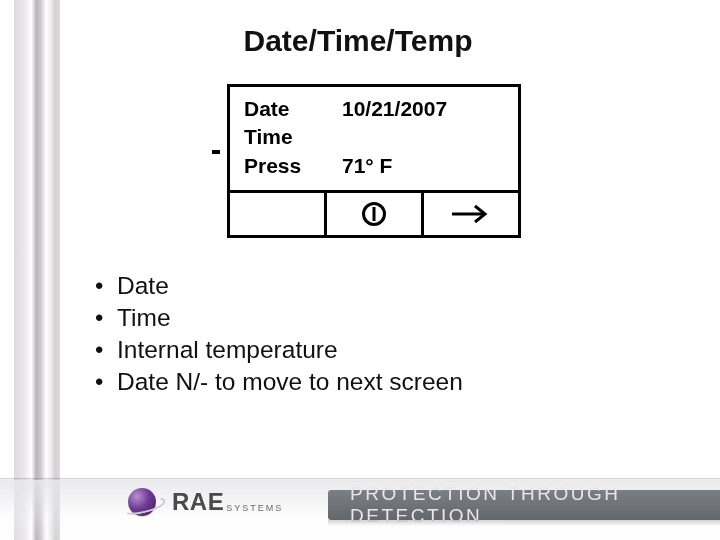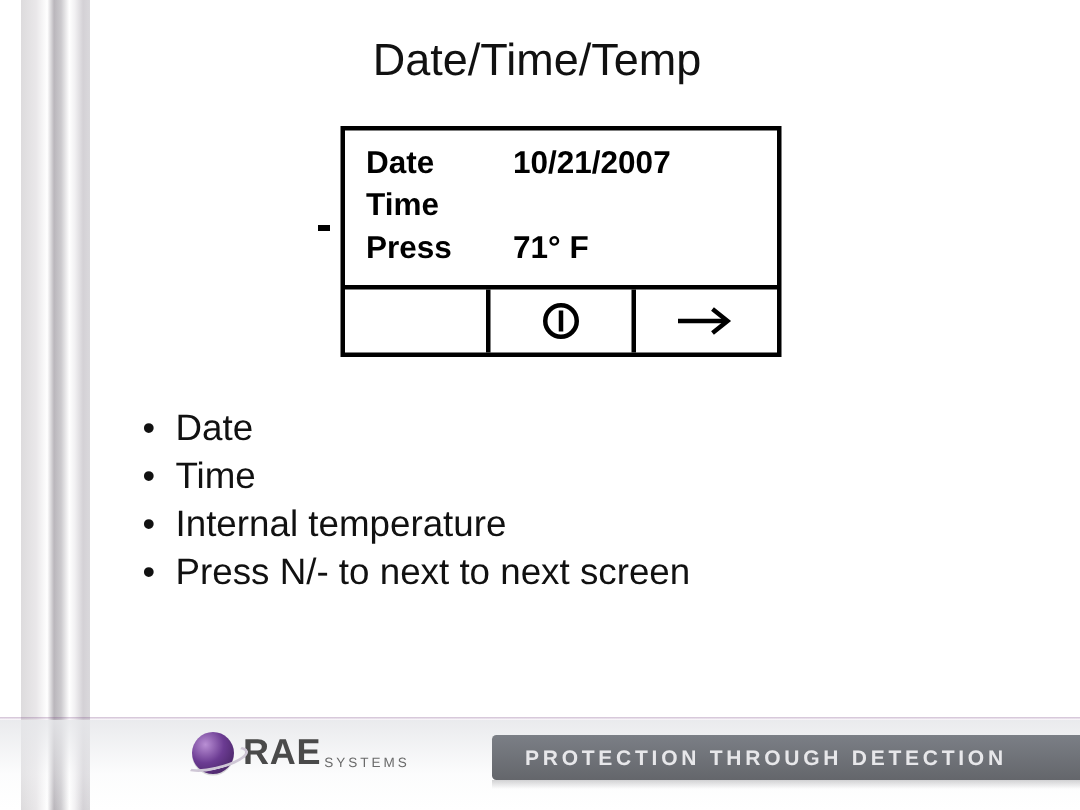--- a/index.html
+++ b/index.html
@@ -27,21 +27,21 @@
     opacity: 0.9;
   }
 
   .page-title {
     position: absolute;
     top: 24px;
     left: 0;
     width: 716px;
     text-align: center;
     font-size: 30px;
-    font-weight: 400;
+    font-weight: 700;
     color: #111;
   }
 
   
   .lcd {
     position: absolute;
     top: 84px;
     left: 227px;
     width: 294px;
     border: 3px solid #000;
@@ -162,21 +162,21 @@
       rgba(230,231,234,0.85) 0%,
       rgba(245,246,248,0.3) 60%,
       rgba(255,255,255,0) 100%);
   }
   .footer-logo {
     position: absolute;
     left: 128px;
     bottom: 24px;
     display: flex;
     align-items: center;
-    gap: 6px;
+    gap: 16px;
   }
   .logo-ball {
     width: 28px;
     height: 28px;
     border-radius: 50%;
     background: radial-gradient(circle at 32% 30%, #b98fd4 0%, #6b3b92 45%, #3b1d54 100%);
     position: relative;
     box-shadow: 0 1px 0 rgba(0,0,0,0.15);
   }
   .logo-ring {
@@ -228,23 +228,23 @@
   .footer-bar-shadow {
     position: absolute;
     right: 0;
     bottom: 14px;
     height: 6px;
     width: 392px;
     background: linear-gradient(to bottom, rgba(80,80,85,0.25), rgba(80,80,85,0));
   }
   .footer-bar span {
     color: #e7e7ea;
-    font-size: 14px;
+    font-size: 19px;
     letter-spacing: 2.5px;
-    font-weight: 700;
+    font-weight: 400;
     font-family: Arial, Helvetica, sans-serif;
   }
 </style>
 </head>
 <body>
 
 <div class="side-strip"></div>
 
 <div class="page-title">Date/Time/Temp</div>
 
@@ -289,21 +289,21 @@
     <li>
         <span class="dot">•</span>
         <span>Time</span>
       </li>
     <li>
         <span class="dot">•</span>
         <span>Internal temperature</span>
       </li>
     <li>
         <span class="dot">•</span>
-        <span>Press N/- to next to next screen</span>
+        <span>Date N/- to move to next screen</span>
       </li>
   </ul>
 </div>
 
 <div class="footer">
   <div class="footer-line"></div>
   <div class="footer-grad"></div>
 
   <div class="footer-logo">
     <div class="logo-ball">

